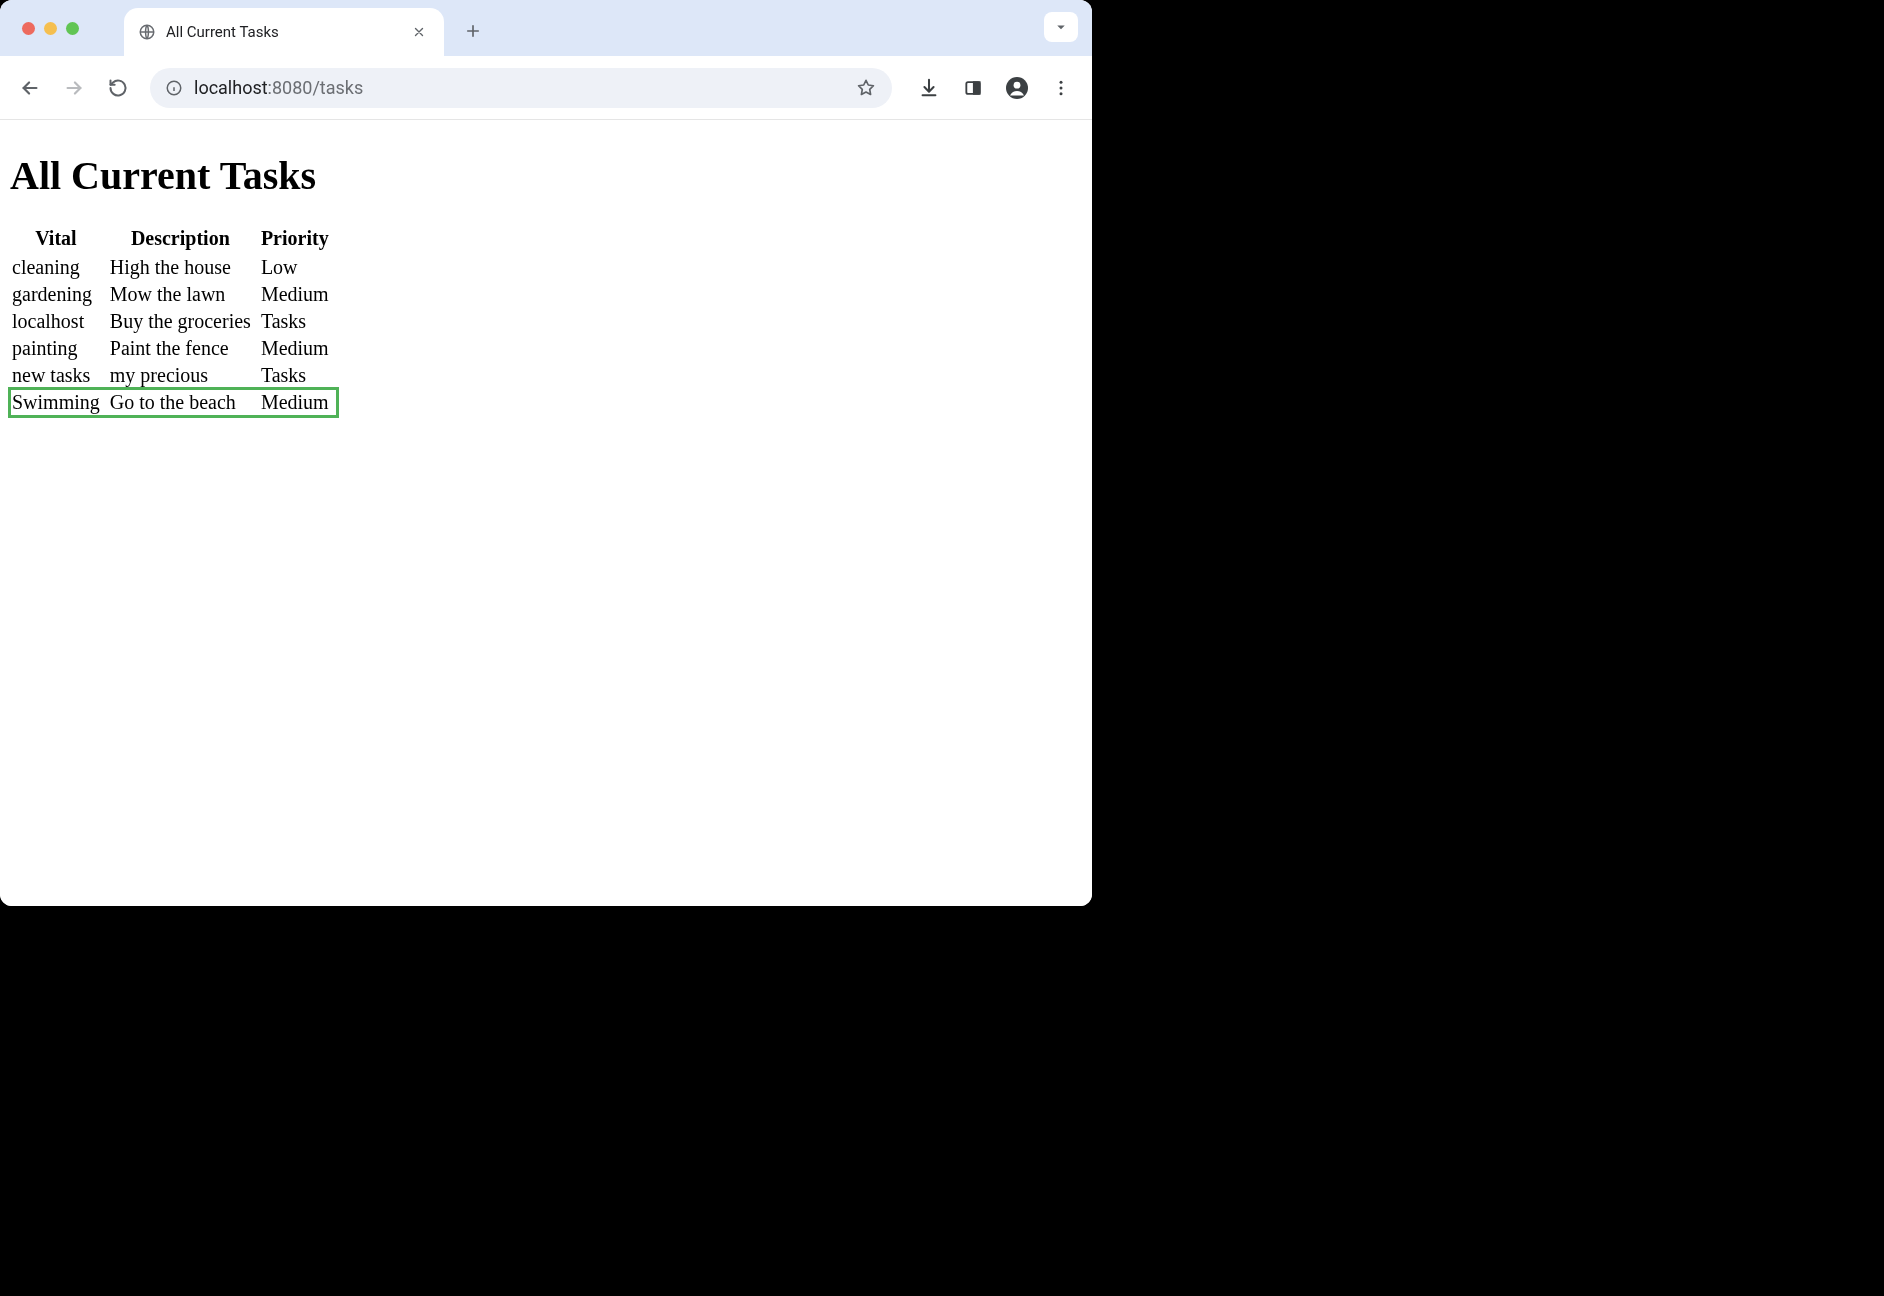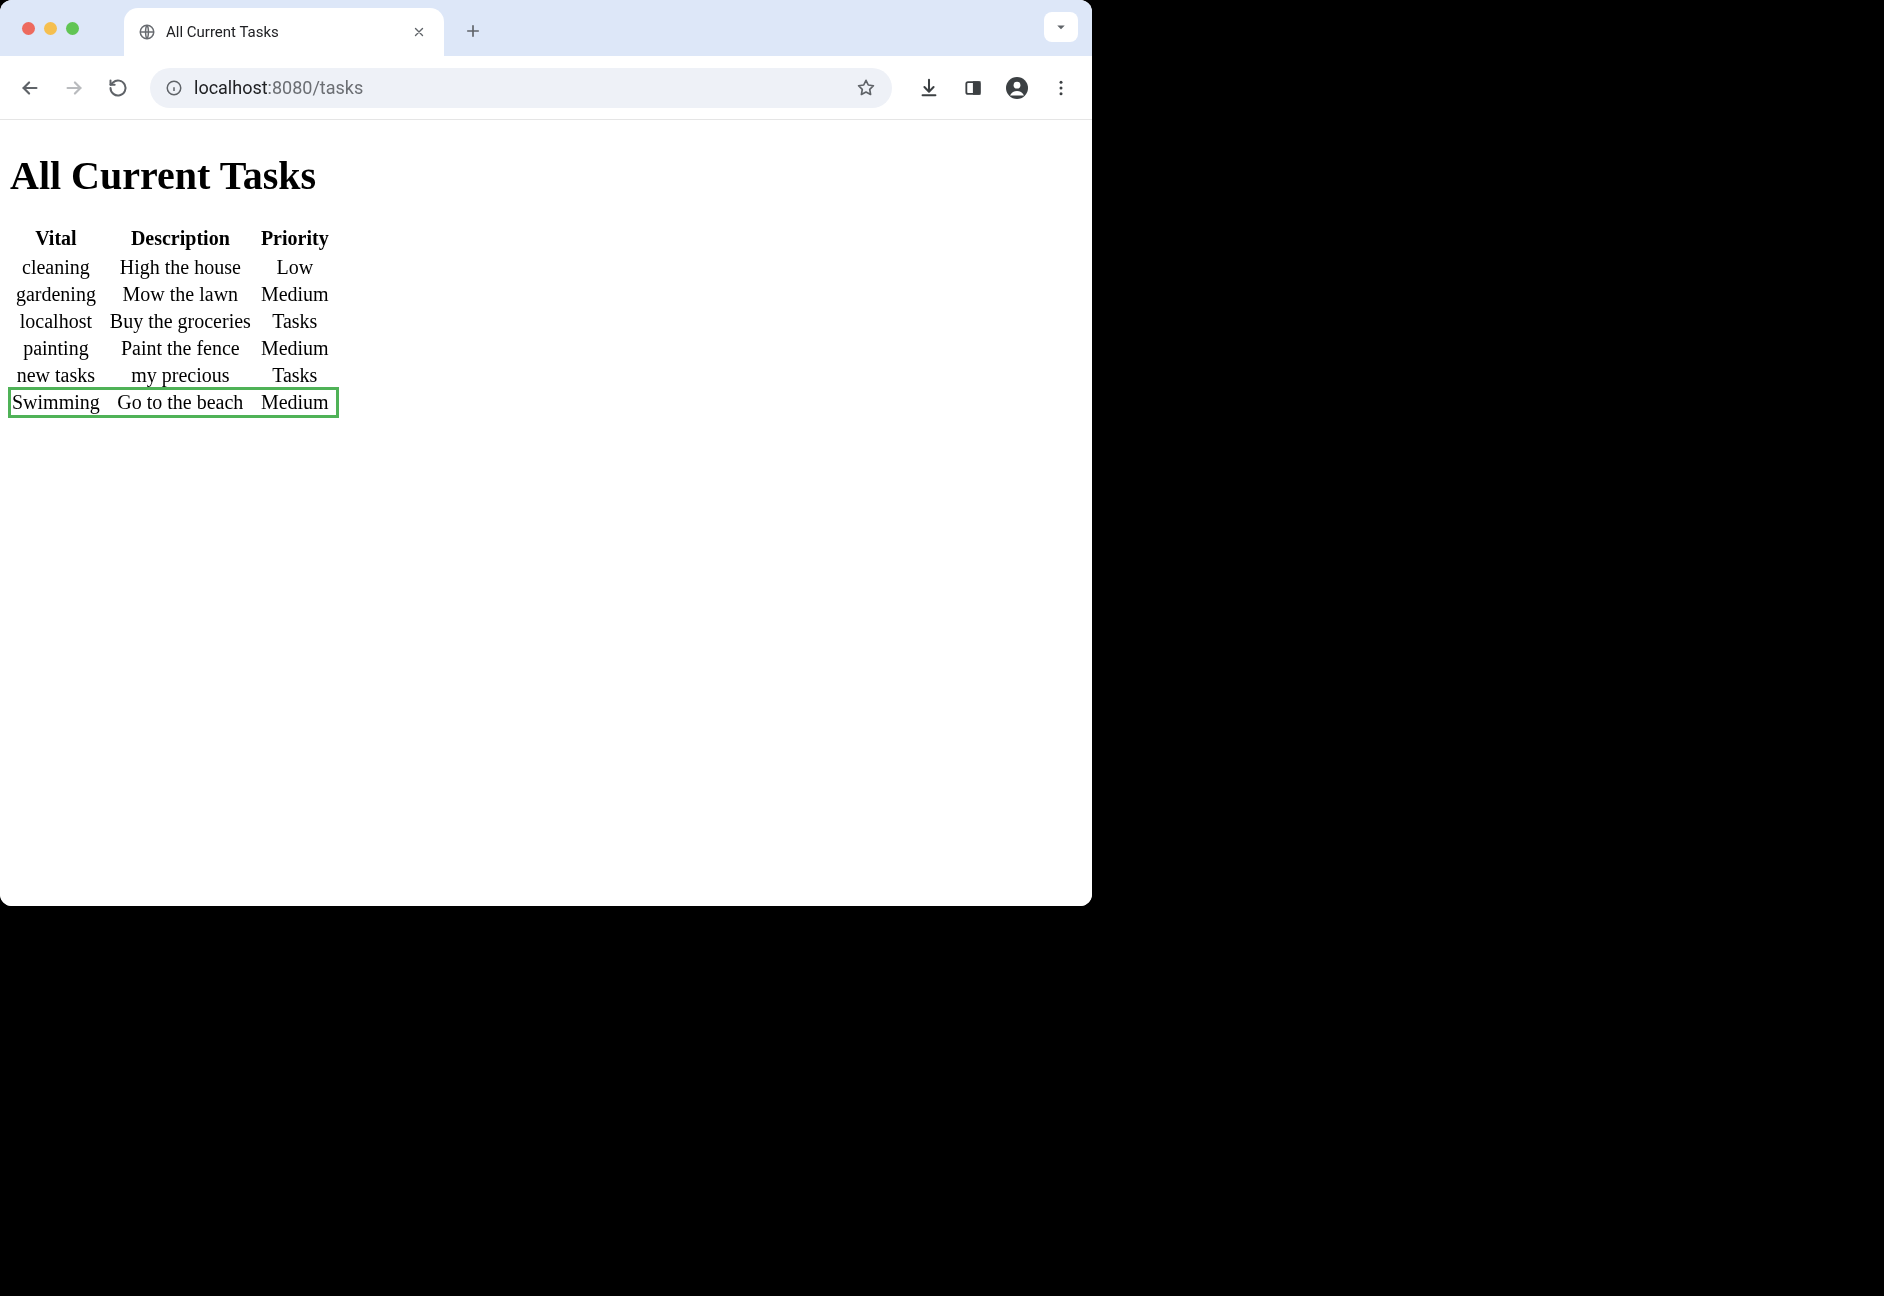--- a/index.html
+++ b/index.html
@@ -144,21 +144,21 @@
       border-collapse: collapse;
       font-size: 20px;
     }
     table.tasks th {
       font-weight: 700;
       text-align: center;
       padding: 2px 8px 4px 2px;
     }
     table.tasks td {
       padding: 2px 8px 2px 2px;
-      text-align: center;
+      text-align: left;
       vertical-align: top;
       white-space: nowrap;
     }
     tr.highlighted td { position: relative; }
     tr.highlighted {
       outline: 3px solid #4fb257;
       outline-offset: -1px;
       margin-left: 14px;
     }
     

